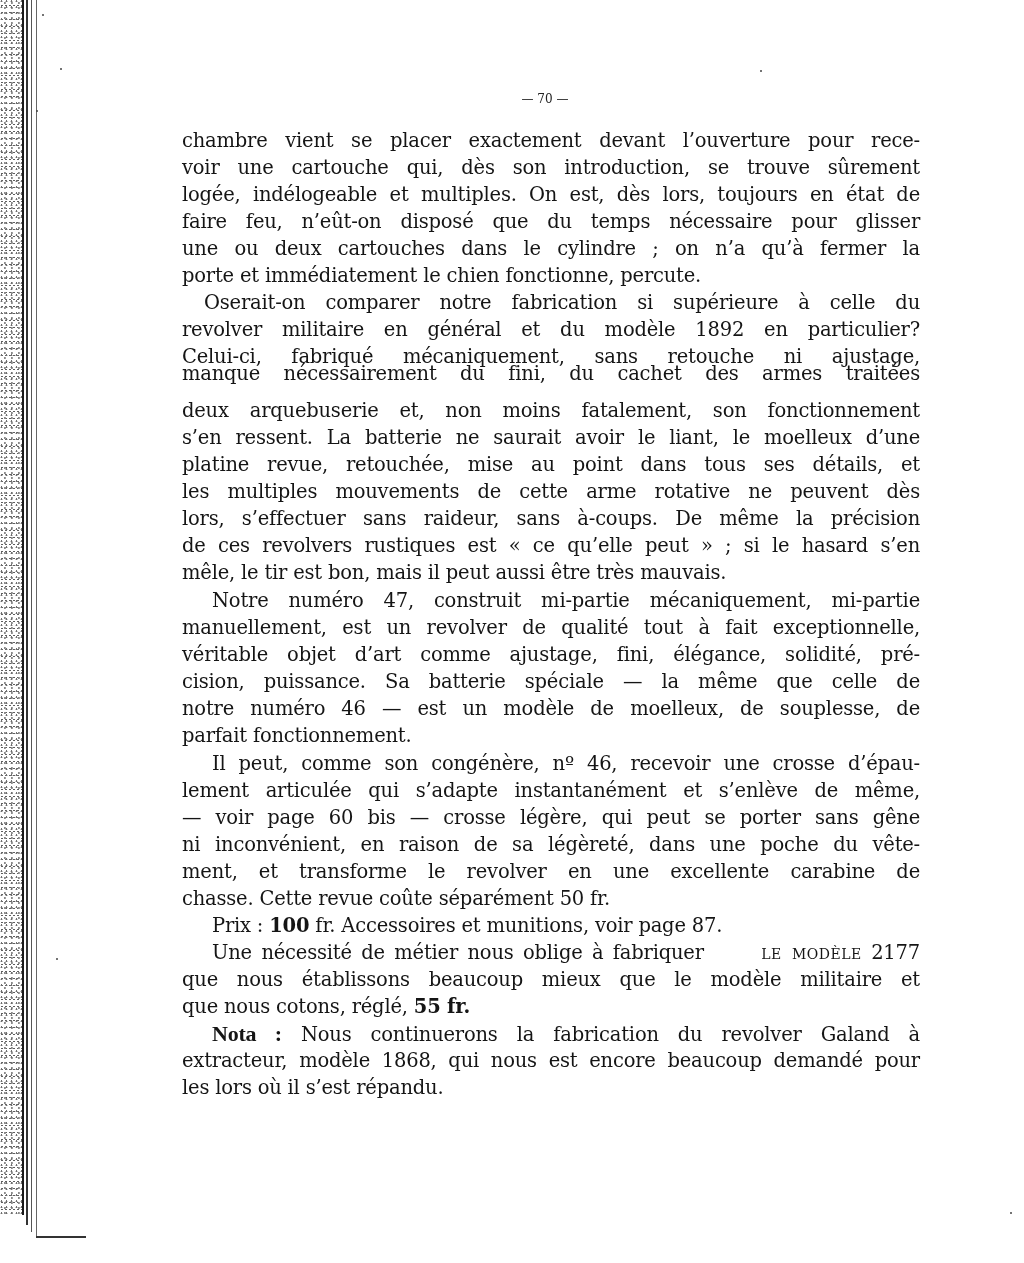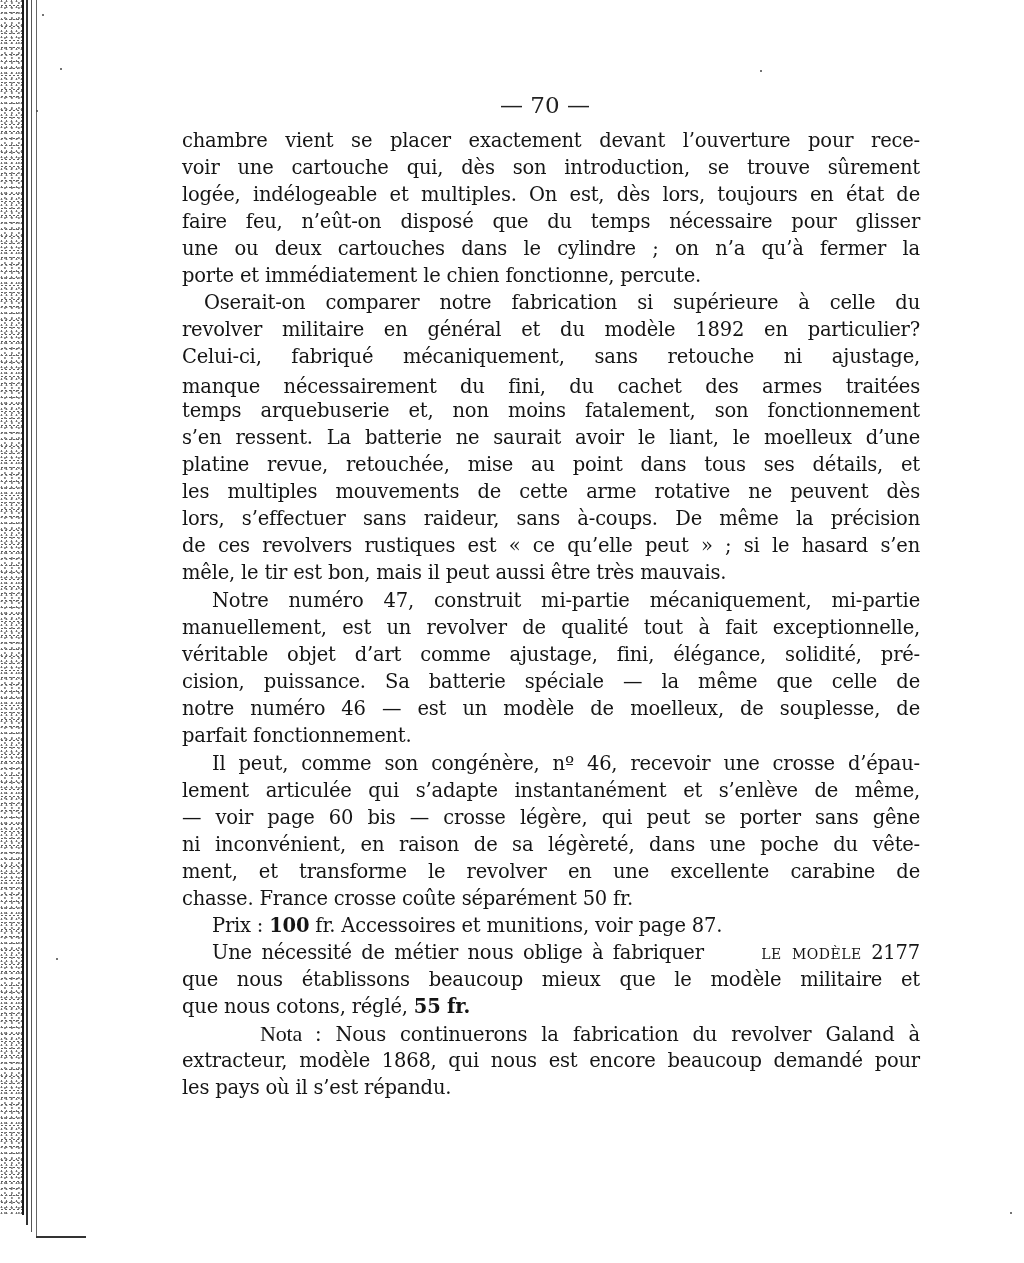--- a/index.html
+++ b/index.html
@@ -26,33 +26,33 @@
   .edge-bottom { position: absolute; left: 36px; top: 1236px; width: 50px; height: 2px; background:#333; }
   .speck { position: absolute; width: 2px; height: 2px; background: #444; border-radius: 1px; }
 
   .text-block {
     position: absolute; left: 182px; width: 738px;
     font-family: "DejaVu Serif", "Liberation Serif", serif;
     font-size: 19.5px; color: #151515; letter-spacing: -0.2px;
   }
   .page-number {
     position: absolute; top: 92px; left: 500px; width: 90px; text-align: center;
-    font-family: "DejaVu Serif", serif; font-size: 23px; color: #222;
+    font-family: "DejaVu Serif", serif; font-size: 12px; color: #222;
   }
   .line {
     position: absolute; left: 0; width: 738px; height: 27px; line-height: 27px;
     white-space: nowrap; text-align: justify; text-align-last: justify;
   }
   .line.last { text-align-last: left; }
   .line.indent { padding-left: 30px; width: 708px; }
   .line.indent-s { padding-left: 22px; width: 716px; }
   .it { }
   .b { font-weight: bold; }
   .sc { font-variant: small-caps; letter-spacing: 0.5px; margin-left: 48px; }
-  .nota { font-weight: normal; font-family: "Liberation Serif", serif; font-size: 22px; margin-left: 48px; }
+  .nota { font-weight: bold; font-family: "Liberation Serif", serif; font-size: 22px; }
   .source {
     position: absolute; left: 628px; top: 1237px;
     font-family: "DejaVu Sans", "Liberation Sans", sans-serif;
     font-size: 14px; color: #8a8a8a;
   }
 </style>
 </head>
 <body>
 
 <div id="page">
@@ -77,47 +77,47 @@
     <div class="line" style="top:0px">chambre vient se placer exactement devant l’ouverture pour rece-</div>
     <div class="line" style="top:27px">voir une cartouche qui, dès son introduction, se trouve sûrement</div>
     <div class="line" style="top:54px"><span>logée, </span><span class="it">indélogeable</span><span> et </span><span class="it">multiples.</span><span> On est, dès lors, toujours en état de</span></div>
     <div class="line" style="top:81px">faire feu, n’eût-on disposé que du temps nécessaire pour glisser</div>
     <div class="line" style="top:108px">une ou deux cartouches dans le cylindre ; on n’a qu’à fermer la</div>
     <div class="line last" style="top:135px">porte et immédiatement le chien fonctionne, percute.</div>
 
     <div class="line indent-s" style="top:162px">Oserait-on comparer notre fabrication si supérieure à celle du</div>
     <div class="line" style="top:189px">revolver militaire en général et du modèle 1892 en particulier?</div>
     <div class="line" style="top:216px">Celui-ci, fabriqué mécaniquement, sans retouche ni ajustage,</div>
-    <div class="line" style="top:246px">manque nécessairement du fini, du cachet des armes traitées</div>
-    <div class="line" style="top:270px"><span>temps </span><span class="it">arquebuserie</span><span> et, non moins fatalement, son fonctionnement</span></div>
+    <div class="line" style="top:233px">manque nécessairement du fini, du cachet des armes traitées</div>
+    <div class="line" style="top:270px"><span>deux </span><span class="it">arquebuserie</span><span> et, non moins fatalement, son fonctionnement</span></div>
     <div class="line" style="top:297px">s’en ressent. La batterie ne saurait avoir le liant, le moelleux d’une</div>
     <div class="line" style="top:324px">platine revue, retouchée, mise au point dans tous ses détails, et</div>
     <div class="line" style="top:351px">les multiples mouvements de cette arme rotative ne peuvent dès</div>
     <div class="line" style="top:378px">lors, s’effectuer sans raideur, sans à-coups. De même la précision</div>
     <div class="line" style="top:405px">de ces revolvers rustiques est « ce qu’elle peut » ; si le hasard s’en</div>
     <div class="line last" style="top:432px">mêle, le tir est bon, mais il peut aussi être très mauvais.</div>
 
     <div class="line indent" style="top:460px">Notre numéro 47, construit mi-partie mécaniquement, mi-partie</div>
     <div class="line" style="top:487px">manuellement, est un revolver de qualité tout à fait exceptionnelle,</div>
     <div class="line" style="top:514px">véritable objet d’art comme ajustage, fini, élégance, solidité, pré-</div>
     <div class="line" style="top:541px">cision, puissance. Sa batterie spéciale — la même que celle de</div>
     <div class="line" style="top:568px">notre numéro 46 — est un modèle de moelleux, de souplesse, de</div>
     <div class="line last" style="top:595px">parfait fonctionnement.</div>
 
     <div class="line indent" style="top:623px">Il peut, comme son congénère, nº 46, recevoir une crosse d’épau-</div>
     <div class="line" style="top:650px">lement articulée qui s’adapte instantanément et s’enlève de même,</div>
     <div class="line" style="top:677px">— voir page 60 bis — crosse légère, qui peut se porter sans gêne</div>
     <div class="line" style="top:704px">ni inconvénient, en raison de sa légèreté, dans une poche du vête-</div>
     <div class="line" style="top:731px">ment, et transforme le revolver en une excellente carabine de</div>
-    <div class="line last" style="top:758px"><span>chasse. France crosse coûte séparément </span><span class="it">50 fr.</span></div>
+    <div class="line last" style="top:758px"><span>chasse. Cette revue coûte séparément </span><span class="it">50 fr.</span></div>
 
     <div class="line last indent" style="top:785px"><span>Prix : </span><span class="b">100</span><span> fr. </span><span class="it">Accessoires et munitions, voir page</span><span> 87.</span></div>
 
     <div class="line indent" style="top:812px"><span>Une nécessité de métier nous oblige à fabriquer </span><span class="sc">le modèle</span><span> 2177</span></div>
     <div class="line" style="top:839px">que nous établissons beaucoup mieux que le modèle militaire et</div>
     <div class="line last" style="top:866px"><span>que nous cotons, réglé, </span><span class="b">55 fr.</span></div>
 
     <div class="line indent" style="top:893px"><span class="nota">Nota :</span><span class="it"> Nous continuerons la fabrication du revolver Galand à</span></div>
     <div class="line it" style="top:920px">extracteur, modèle 1868, qui nous est encore beaucoup demandé pour</div>
-    <div class="line last it" style="top:947px">les pays où il s’est répandu.</div>
+    <div class="line last it" style="top:947px">les lors où il s’est répandu.</div>
   </div>
 
 </div>
 
 </body></html>

